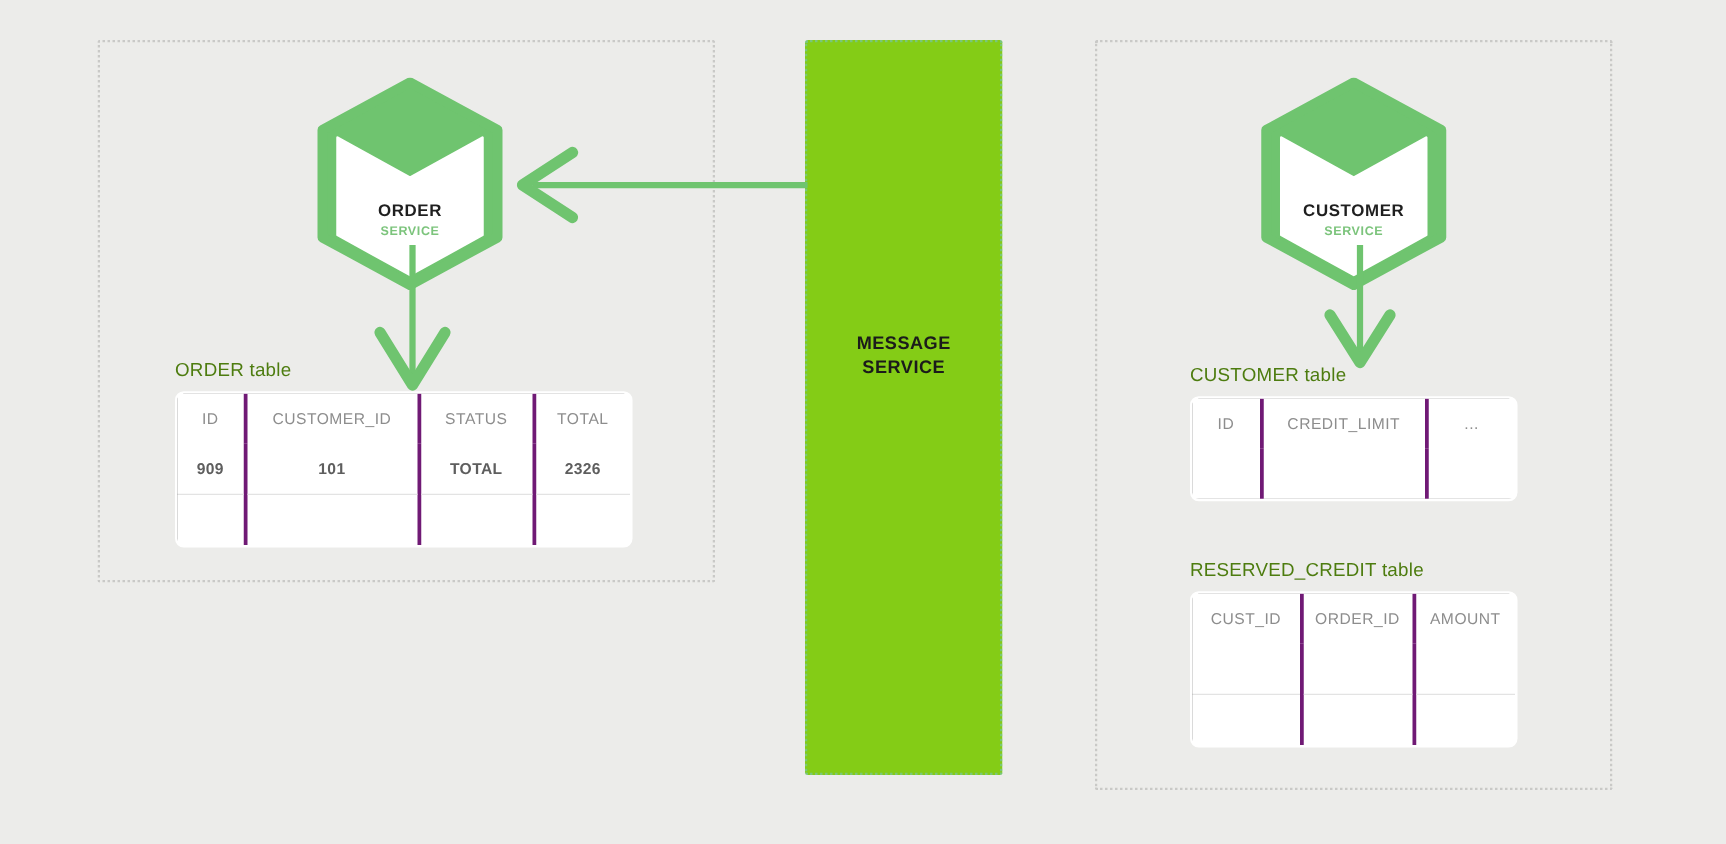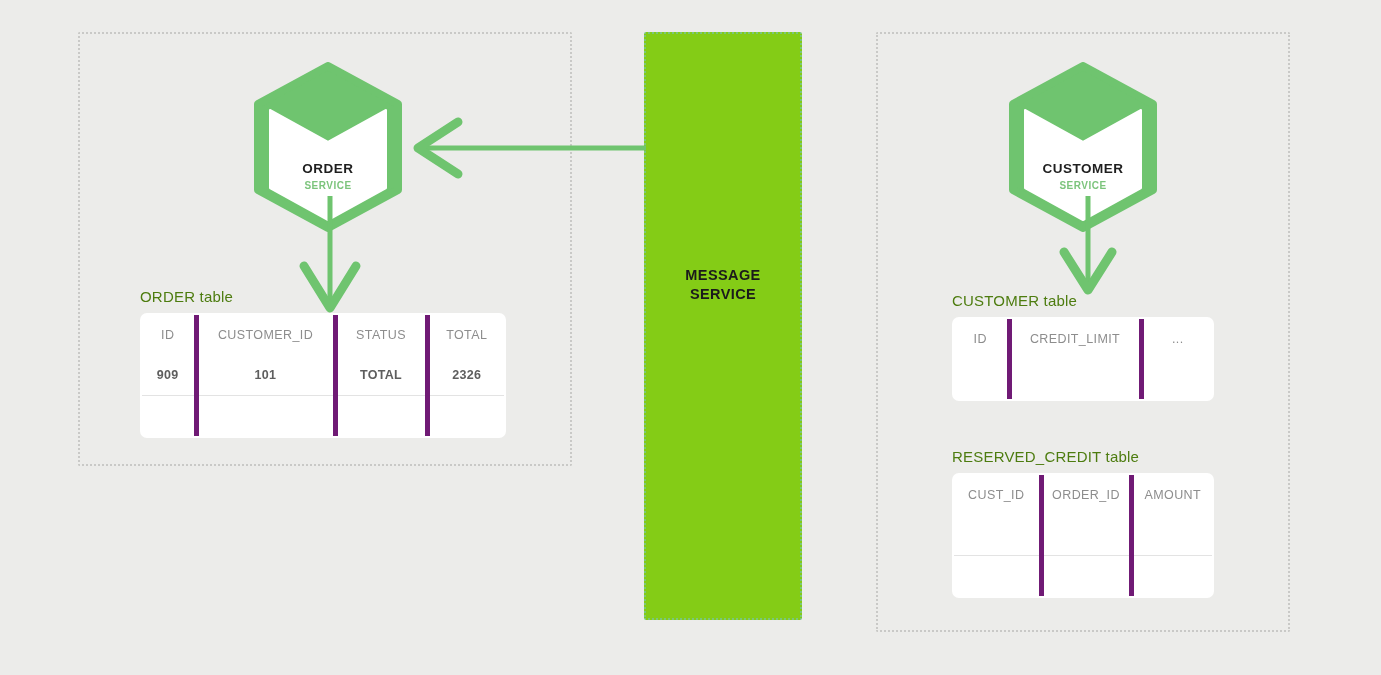--- a/index.html
+++ b/index.html
@@ -114,21 +114,21 @@
   }
   table.db {
     border-collapse: collapse;
     background: #ffffff;
     border: 2.5px solid #6d6d6d;
     border-radius: 7px;
     overflow: hidden;
     table-layout: fixed;
   }
   table.db td {
-    border-right: 5px solid #701a75;
+    border-right: 3px solid #701a75;
     border-bottom: 1px solid #e3e3e3;
     text-align: center;
     font-size: 12.5px;
     background: #fff;
     padding: 0;
     height: 40px;
   }
   table.db tr:last-child td { border-bottom: none; }
   table.db td:last-child { border-right: none; }
   table.db thead td {

